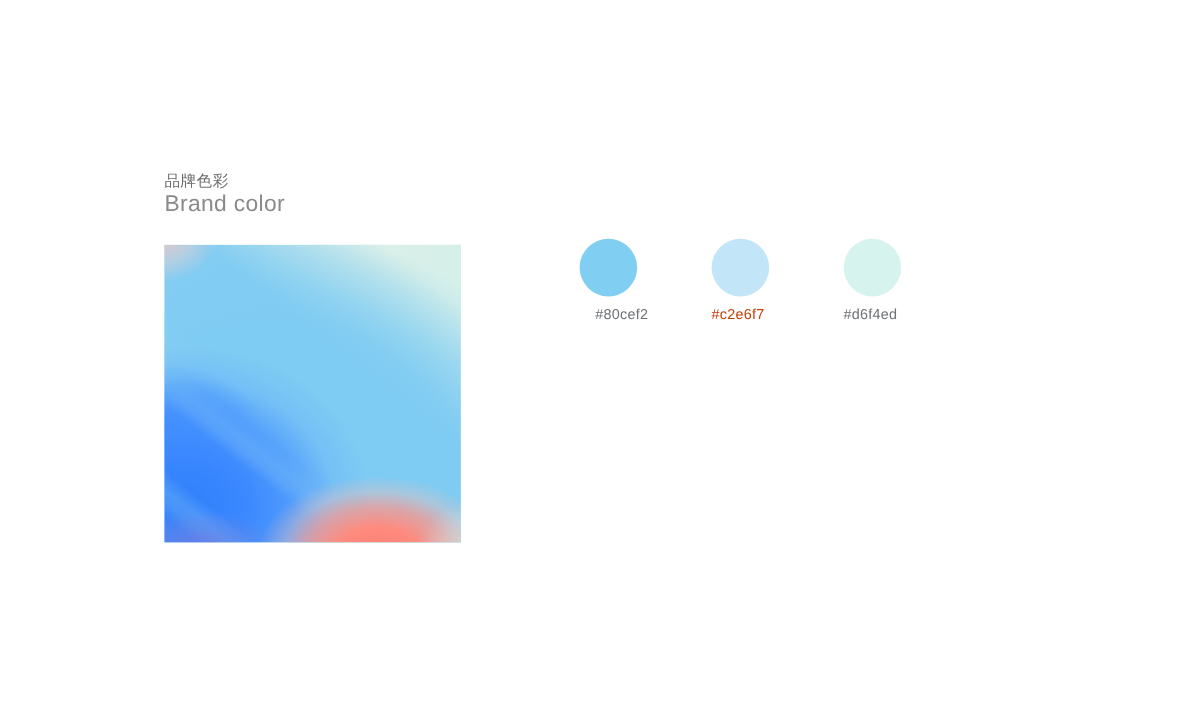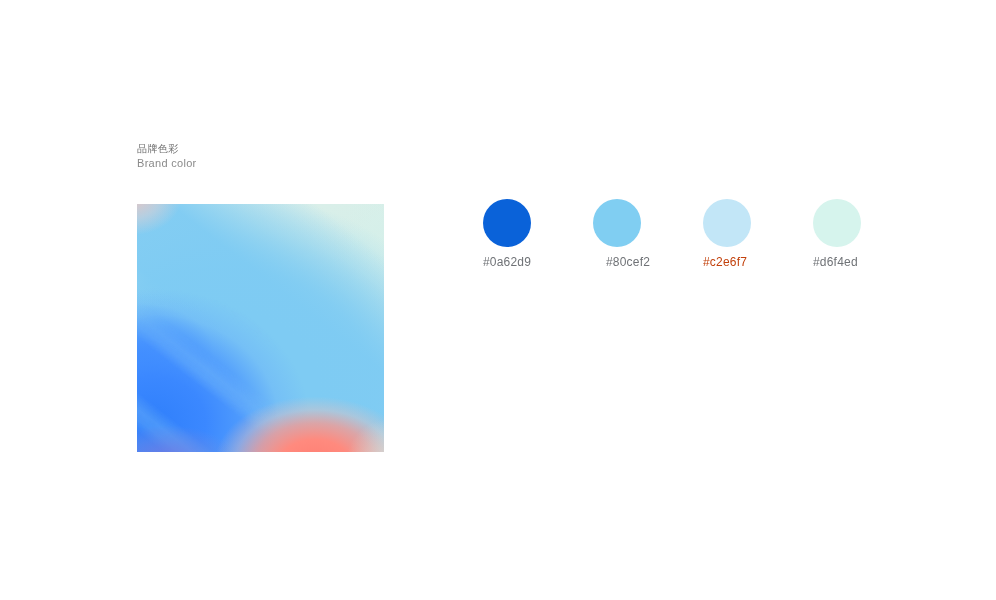--- a/index.html
+++ b/index.html
@@ -21,29 +21,29 @@
   }
 
   
   .title-block {
     position: absolute;
     left: 137px;
     top: 144px;
     line-height: 1.0;
   }
   .title-cn {
-    font-size: 10px;
+    font-size: 13px;
     color: #6d6d6d;
     letter-spacing: 0.4px;
     margin: 0 0 4px 0;
     font-weight: 400;
     white-space: nowrap;
   }
   .title-en {
-    font-size: 11px;
+    font-size: 19px;
     color: #8a8a8a;
     letter-spacing: 0.3px;
     margin: 0;
     font-weight: 400;
     white-space: nowrap;
   }
 
   
   .artwork {
     position: absolute;
@@ -184,24 +184,20 @@
     <div class="layer g-vivid"></div>
     <div class="layer g-streaks"></div>
     <div class="layer g-violet"></div>
     <div class="layer g-coral"></div>
     <div class="layer g-blush"></div>
     <div class="layer g-warmcorner"></div>
   </div>
 
   <div class="swatch-grid">
 
-    <div class="swatch">
-      <span class="swatch-dot" style="background: rgb(10, 98, 217);"></span>
-      <span class="swatch-label" style="color: rgb(111, 114, 118);">#0a62d9</span>
-    </div>
 
 
     <div class="swatch">
       <span class="swatch-dot" style="background: rgb(128, 206, 242);"></span>
       <span class="swatch-label" style="color: rgb(111, 114, 118); margin-left: 13px;">#80cef2</span>
     </div>
 
     <div class="swatch">
       <span class="swatch-dot" style="background: rgb(194, 230, 247);"></span>
       <span class="swatch-label" style="color: #c2410c;">#c2e6f7</span>

